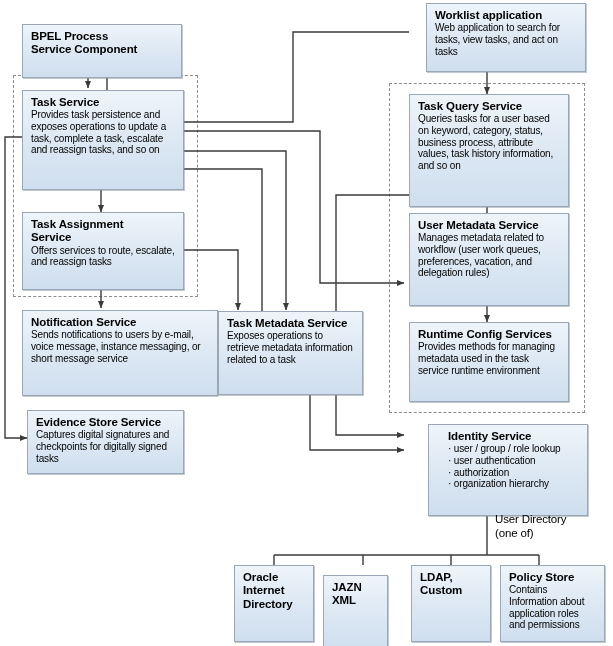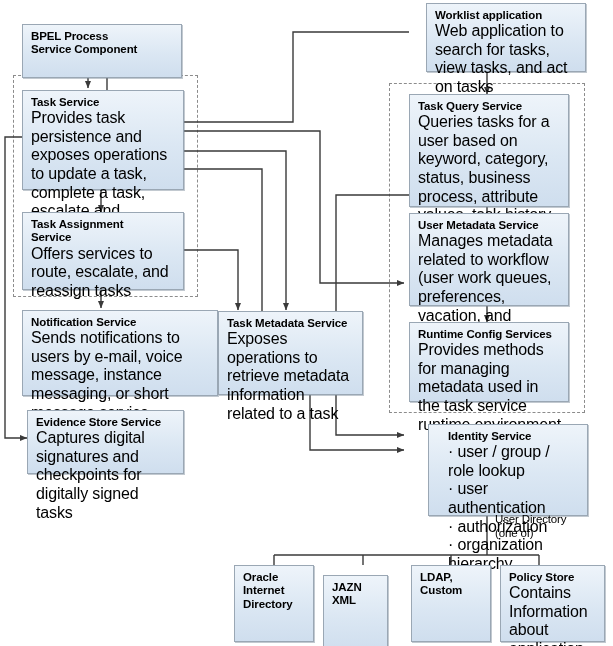--- a/index.html
+++ b/index.html
@@ -14,21 +14,21 @@
   .box{
     position:absolute;box-sizing:border-box;
     border:1px solid #9aa7b4;
     background:linear-gradient(to bottom,#eef4fa 0%,#dbe7f3 55%,#cfdeee 100%);
     box-shadow:1px 1px 0 rgba(120,135,150,.45);
     padding:5px 7px 4px 8px;
     color:#000;
     line-height:1.16;
   }
   .box .t{font-weight:bold;font-size:11.5px;letter-spacing:-0.1px;display:block;}
-  .box .d{font-weight:normal;font-size:16px;letter-spacing:-0.15px;display:block;}
+  .box .d{font-weight:normal;font-size:10px;letter-spacing:-0.15px;display:block;}
 
   .dashgroup{
     position:absolute;box-sizing:border-box;
     border:1px dashed #8c8c8c;
     background:transparent;
   }
   .freelabel{
     position:absolute;font-size:11.5px;line-height:1.18;color:#000;
     letter-spacing:-0.15px;white-space:pre;
   }

